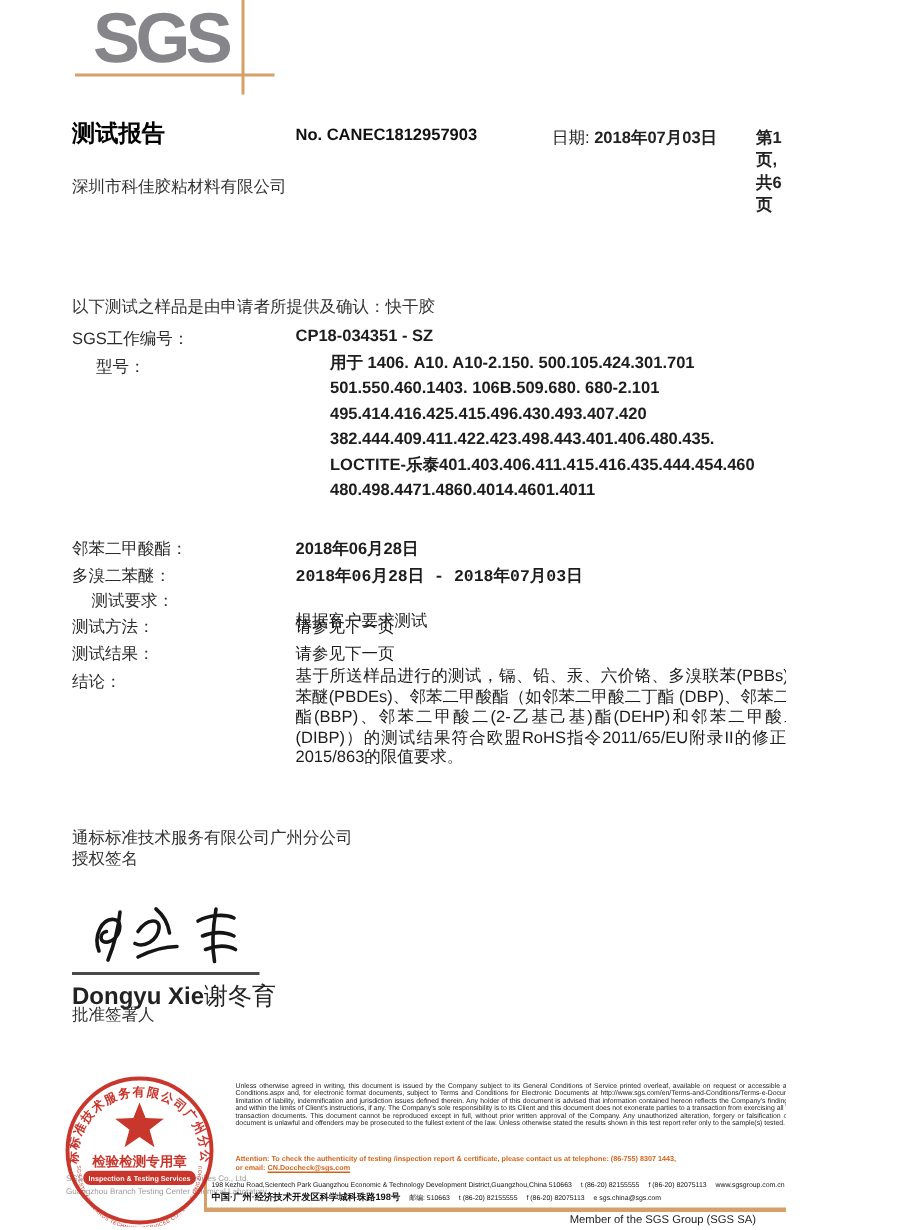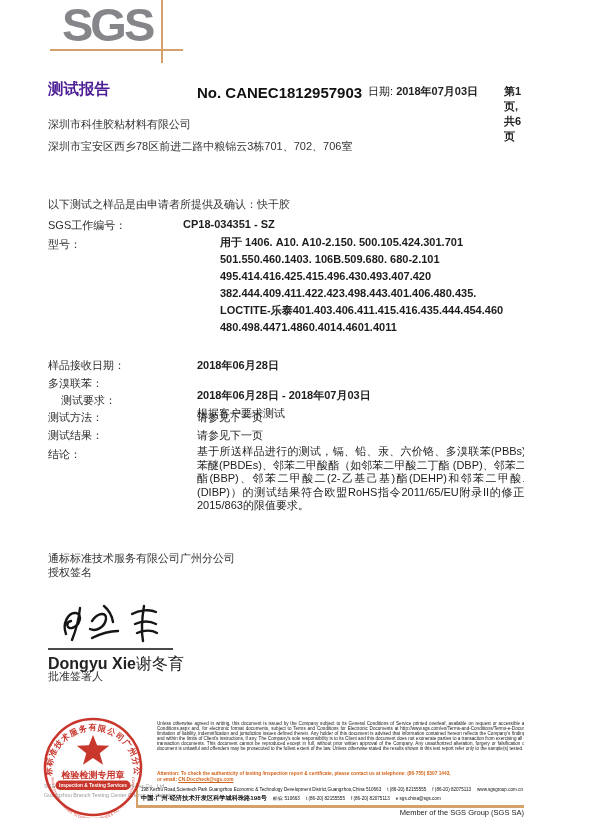--- a/index.html
+++ b/index.html
@@ -8,40 +8,40 @@
     font-family:"Liberation Sans", sans-serif; color:#222; overflow:hidden;
   }
   .abs { position:absolute; }
 
   
   .logo-text { left:62px; top:1px; font-size:47px; font-weight:bold;
     letter-spacing:-3px; color:#85858a; line-height:1; }
   .logo-hline { left:50px; top:49px; width:133px; height:2px; background:#d5a168; }
   .logo-vline { left:161px; top:0; width:2px; height:63px; background:#d5a168; }
 
-  .report-title { left:48px; top:79px; font-size:15.5px; font-weight:bold; color:#4c1d95; }
-  .report-no { left:197px; top:84px; font-size:15px; font-weight:bold; color:#111; }
+  .report-title { left:48px; top:79px; font-size:15.5px; font-weight:bold; color:#000000; }
+  .report-no { left:197px; top:84px; font-size:11px; font-weight:bold; color:#111; }
   .report-date { left:368px; top:84px; font-size:11px; color:#222; }
   .page-info { left:504px; top:84px; font-size:11px; color:#222; }
 
   
   .applicant-name { left:48px; top:117px; font-size:11px; color:#333; }
   .applicant-address { left:48px; top:139px; font-size:11px; color:#333; }
   .statement { left:48px; top:197px; font-size:11px; color:#333; }
 
   
   .lbl { font-size:11px; color:#2c2c2c; }
   .val { font-size:11px; color:#1d1d1d; }
   .b { font-weight:bold; }
-  .row-job-l { left:48px; top:218px; } .row-job-v { left:183px; top:218px; }
-  .row-model-l { left:48px; top:237px; }
+  .row-job-l { left:48px; top:218px; } .row-job-v { left:197px; top:218px; }
+  .row-model-l { left:64px; top:237px; }
   .model-lines { left:197px; top:234px; width:390px; font-size:11px;
     font-weight:bold; line-height:17px; color:#1d1d1d;margin-left:23px; }
   .row-received-l { left:48px; top:358px; } .row-received-v { left:197px; top:358px; }
-  .row-period-l { left:48px; top:376px; } .row-period-v { left:197px; top:388px; }
+  .row-period-l { left:48px; top:376px; } .row-period-v { left:197px; top:376px;font-family:Liberation Mono, monospace; }
   .row-req-l { left:48px; top:393px;margin-left:13px; } .row-req-v { left:197px; top:406px; }
   .row-method-l { left:48px; top:410px; } .row-method-v { left:197px; top:410px; }
   .row-result-l { left:48px; top:428px; } .row-result-v { left:197px; top:428px; }
   .row-concl-l { left:48px; top:447px; }
   .conclusion { left:197px; top:445px; width:374px; font-size:11px;
     line-height:13.6px; color:#1d1d1d; text-align:justify; }
 
   
   .sign-company { left:48px; top:551px; font-size:11px; color:#333; }
   .sign-label { left:48px; top:565px; font-size:11px; color:#333; }
@@ -60,21 +60,21 @@
   .lab-name { left:44px; top:782px; font-size:5.4px; line-height:8.5px; color:#9b9b9b; width:170px; }
 
   .foot-vline { left:136px; top:783px; width:1.5px; height:23px; background:#d5a168; }
   .foot-hline { left:136px; top:805px; width:464px; height:2.5px; background:#d5a168; }
 
   .addr-row1 { left:141px; top:787px; font-size:4.6px; color:#111; white-space:nowrap; }
   .addr-row1 span { margin-right:6px; }
   .addr-row2 { left:141px; top:794px; font-size:4.6px; color:#111; white-space:nowrap; }
   .addr-row2 span { margin-right:6px; }
   .addr-cn { font-size:6.2px; font-weight:bold; }
-  .member { right:0; top:808px; font-size:7.5px; color:#222; }
+  .member { right:20px; top:808px; font-size:7.5px; color:#222; }
 
   .stamp { left:42px; top:716px; opacity:0.93; }
 </style>
 </head>
 <body>
 
 <div class="page">
 
   <div class="abs logo-hline"></div>
   <div class="abs logo-vline"></div>
@@ -82,40 +82,39 @@
 
   <div class="abs report-title">测试报告</div>
   <div class="abs report-no">No. CANEC1812957903</div>
   <div class="abs report-date">
     <span>日期:</span>
     <span class="b">2018年07月03日</span>
   </div>
   <div class="abs page-info b">第1页,共6页</div>
 
   <div class="abs applicant-name">深圳市科佳胶粘材料有限公司</div>
-  <div class="abs applicant-address">深圳市宝安区西乡78区前进二路中粮锦云3栋701、702、706室</div>
   <div class="abs statement">以下测试之样品是由申请者所提供及确认：快干胶</div>
 
   <div class="abs lbl row-job-l">SGS工作编号：</div>
   <div class="abs val b row-job-v">CP18-034351 - SZ</div>
 
   <div class="abs lbl row-model-l">型号：</div>
   <div class="abs model-lines">
     <div>用于 1406. A10. A10-2.150. 500.105.424.301.701</div>
     <div>501.550.460.1403. 106B.509.680. 680-2.101</div>
     <div>495.414.416.425.415.496.430.493.407.420</div>
     <div>382.444.409.411.422.423.498.443.401.406.480.435.</div>
     <div>LOCTITE-乐泰401.403.406.411.415.416.435.444.454.460</div>
     <div>480.498.4471.4860.4014.4601.4011</div>
   </div>
 
-  <div class="abs lbl row-received-l">样品接收日期：</div>
+  <div class="abs lbl row-received-l">邻苯二甲酸酯：</div>
   <div class="abs val b row-received-v">2018年06月28日</div>
 
-  <div class="abs lbl row-period-l">多溴联苯：</div>
+  <div class="abs lbl row-period-l">多溴二苯醚：</div>
   <div class="abs val b row-period-v">2018年06月28日 - 2018年07月03日</div>
 
   <div class="abs lbl row-req-l">测试要求：</div>
   <div class="abs val row-req-v">根据客户要求测试</div>
 
   <div class="abs lbl row-method-l">测试方法：</div>
   <div class="abs val row-method-v">请参见下一页</div>
 
   <div class="abs lbl row-result-l">测试结果：</div>
   <div class="abs val row-result-v">请参见下一页</div>

